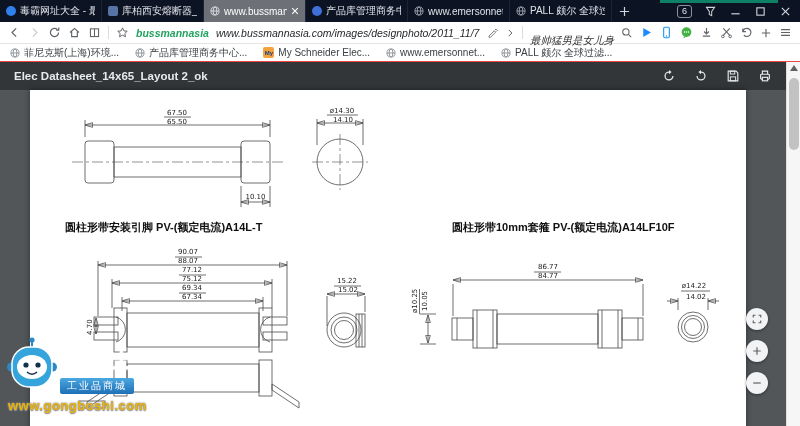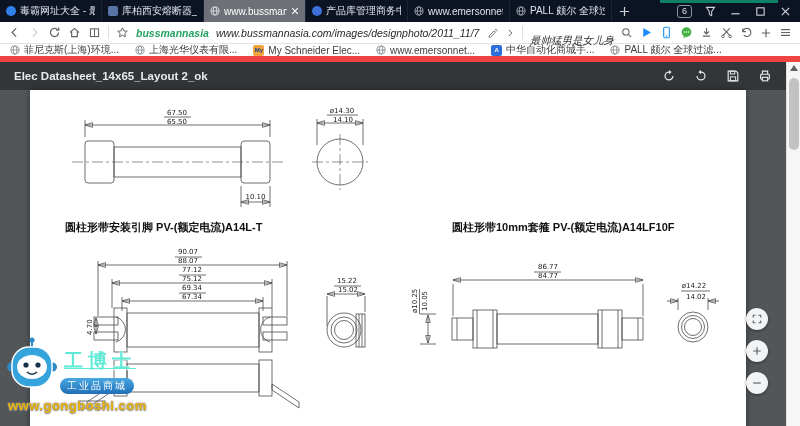--- a/index.html
+++ b/index.html
@@ -26,21 +26,21 @@
   
   .addrbar { height:22px; background:#fff; border-bottom:1px solid #e3e3e3; display:flex; align-items:center;
              padding:0 8px; gap:7px; font-size:11px; color:#5f6368;font-style:italic; }
   .abtn { flex:none; display:flex; align-items:center; justify-content:center; }
   .sep { width:1px; height:13px; background:#ddd; flex:none; }
   .site-tag { color:#23a35f; font-weight:bold; font-size:10.5px; flex:none; }
   .url-text { color:#25282c; font-size:10.5px; white-space:nowrap; overflow:hidden; flex:1; }
   .search-text { color:#333; font-size:10.5px; white-space:nowrap; flex:none;margin-top:16px; }
 
   
-  .bookbar { height:18px; background:#fff; border-bottom:6px solid #ef4444; display:flex; align-items:center;
+  .bookbar { height:18px; background:#fff; border-bottom:1px solid #ef4444; display:flex; align-items:center;
              padding:0 10px; gap:16px; font-size:10px; color:#3c4043; }
   .bm { display:flex; align-items:center; gap:4px; white-space:nowrap; }
   .bm-badge { width:11px; height:11px; border-radius:2px; color:#fff; font-size:6px; font-weight:bold;
               display:flex; align-items:center; justify-content:center; flex:none; }
   .bg-my { background:#f2a33c; color:#15408f; }
   .bg-ups { background:#5da838; }
   .bg-a { background:#2a6fdb; }
 
   
   .pdfbar { position:relative; height:28px; margin-right:14px; background:#323639; display:flex; align-items:center;
@@ -64,24 +64,24 @@
           display:flex; align-items:center; justify-content:center; box-shadow:0 1px 3px rgba(0,0,0,.4); }
 
   
   .vscroll { position:absolute; right:0; top:62px; width:14px; height:364px; background:#f6f6f6;
              border-left:1px solid #e0e0e0; }
   .vs-arrow { display:flex; justify-content:center; padding-top:3px; color:#606060; }
   .vs-thumb { position:absolute; left:2px; top:16px; width:10px; height:72px; background:#c2c2c2; border-radius:5px; }
 
   
   .watermark { position:absolute; left:6px; top:246px; width:170px; height:90px; z-index:5; }
-  .wm-brand { position:absolute; left:58px; top:12px; font-size:19px; font-weight:bold; color:#5eead4;
+  .wm-brand { position:absolute; left:58px; top:12px; font-size:19px; font-weight:bold; color:#ffffff;
               letter-spacing:5px; text-shadow:0 0 2px #fff,0 0 2px #fff;text-decoration:underline; }
   .wm-tag { position:absolute; left:54px; top:42px; background:linear-gradient(#4aa7e0,#1f6fb8); color:#fff;
-            font-size:10px; padding:1px 7px; border-radius:8px; letter-spacing:2px; }
+            font-size:10px; padding:1px 7px; border-radius:2px; letter-spacing:2px; }
   .wm-url { position:absolute; left:2px; top:62px; font-size:13px; font-weight:bold; color:#eab308;
             text-shadow:0 0 2px #909090,0 0 2px #909090,0 1px 1px #909090; letter-spacing:.5px; }
 </style>
 </head>
 <body>
 
 <div class="window">
 
   <div class="tabbar">
     <div class="tab">
@@ -266,37 +266,33 @@
           <ellipse cx="8" cy="8" rx="3" ry="6.5" fill="none" stroke="#80868b" stroke-width="1.3"></ellipse>
         </svg>
       <span>菲尼克斯(上海)环境...</span>
     </span>
     <span class="bm">
       <svg class="icon-svg" width="10" height="10" viewBox="0 0 16 16">
           <circle cx="8" cy="8" r="6.5" fill="none" stroke="#80868b" stroke-width="1.3"></circle>
           <line x1="1.5" y1="8" x2="14.5" y2="8" stroke="#80868b" stroke-width="1.3"></line>
           <ellipse cx="8" cy="8" rx="3" ry="6.5" fill="none" stroke="#80868b" stroke-width="1.3"></ellipse>
         </svg>
-      <span>上海光华仪表有限...</span>
+      <span>产品库管理商务中心...</span>
     </span>
     <span class="bm">
       <span class="bm-badge bg-my">My</span>
       <span>My Schneider Elec...</span>
     </span>
     <span class="bm">
       <svg class="icon-svg" width="10" height="10" viewBox="0 0 16 16">
           <circle cx="8" cy="8" r="6.5" fill="none" stroke="#80868b" stroke-width="1.3"></circle>
           <line x1="1.5" y1="8" x2="14.5" y2="8" stroke="#80868b" stroke-width="1.3"></line>
           <ellipse cx="8" cy="8" rx="3" ry="6.5" fill="none" stroke="#80868b" stroke-width="1.3"></ellipse>
         </svg>
       <span>www.emersonnet...</span>
-    </span>
-    <span class="bm">
-      <span class="bm-badge bg-a">A</span>
-      <span>中华自动化商城手...</span>
     </span>
     <span class="bm">
       <svg class="icon-svg" width="10" height="10" viewBox="0 0 16 16">
           <circle cx="8" cy="8" r="6.5" fill="none" stroke="#80868b" stroke-width="1.3"></circle>
           <line x1="1.5" y1="8" x2="14.5" y2="8" stroke="#80868b" stroke-width="1.3"></line>
           <ellipse cx="8" cy="8" rx="3" ry="6.5" fill="none" stroke="#80868b" stroke-width="1.3"></ellipse>
         </svg>
       <span>PALL 颇尔 全球过滤...</span>
     </span>
   </div>

